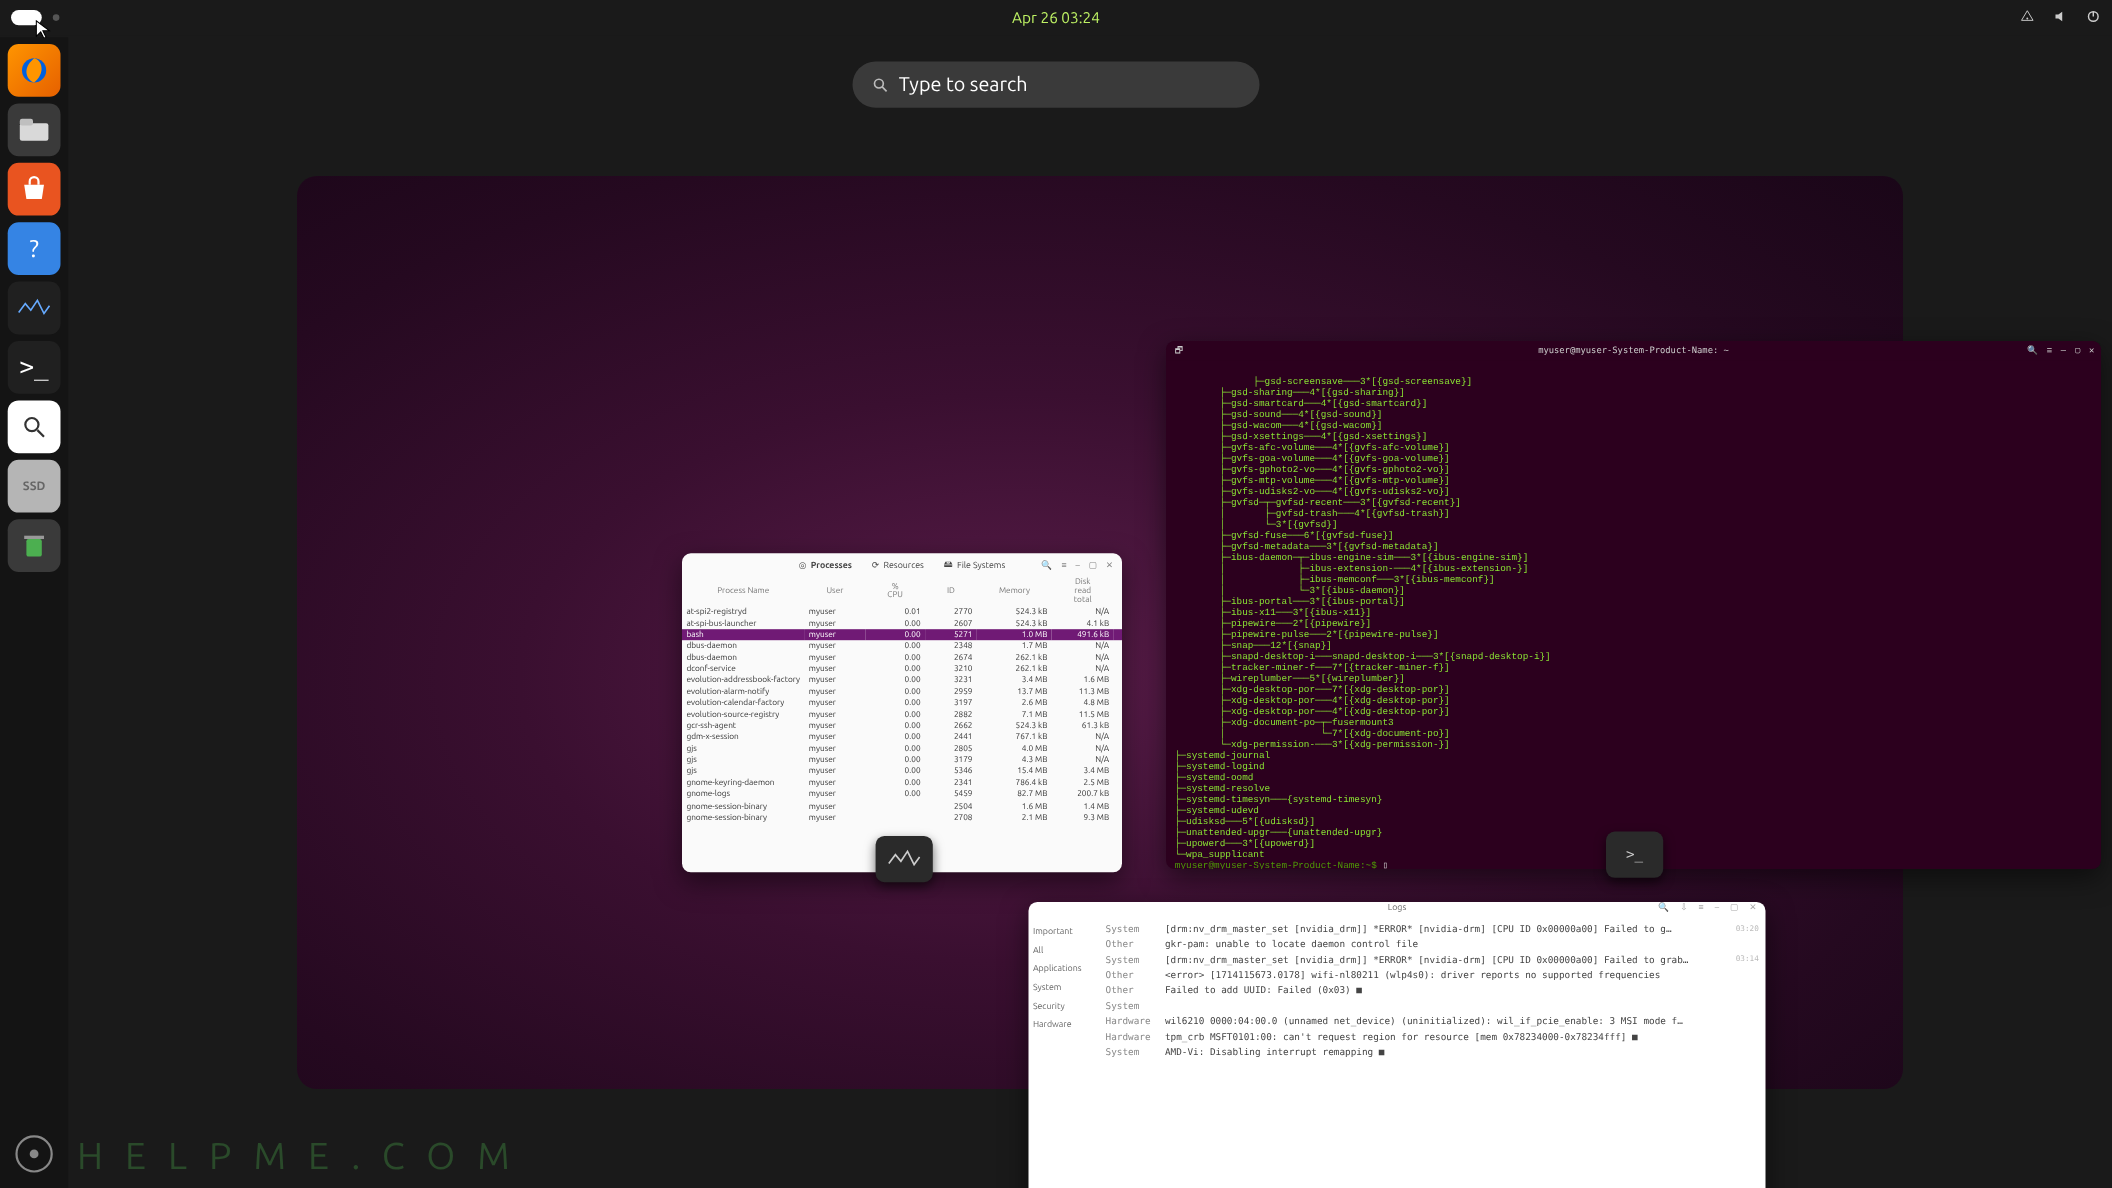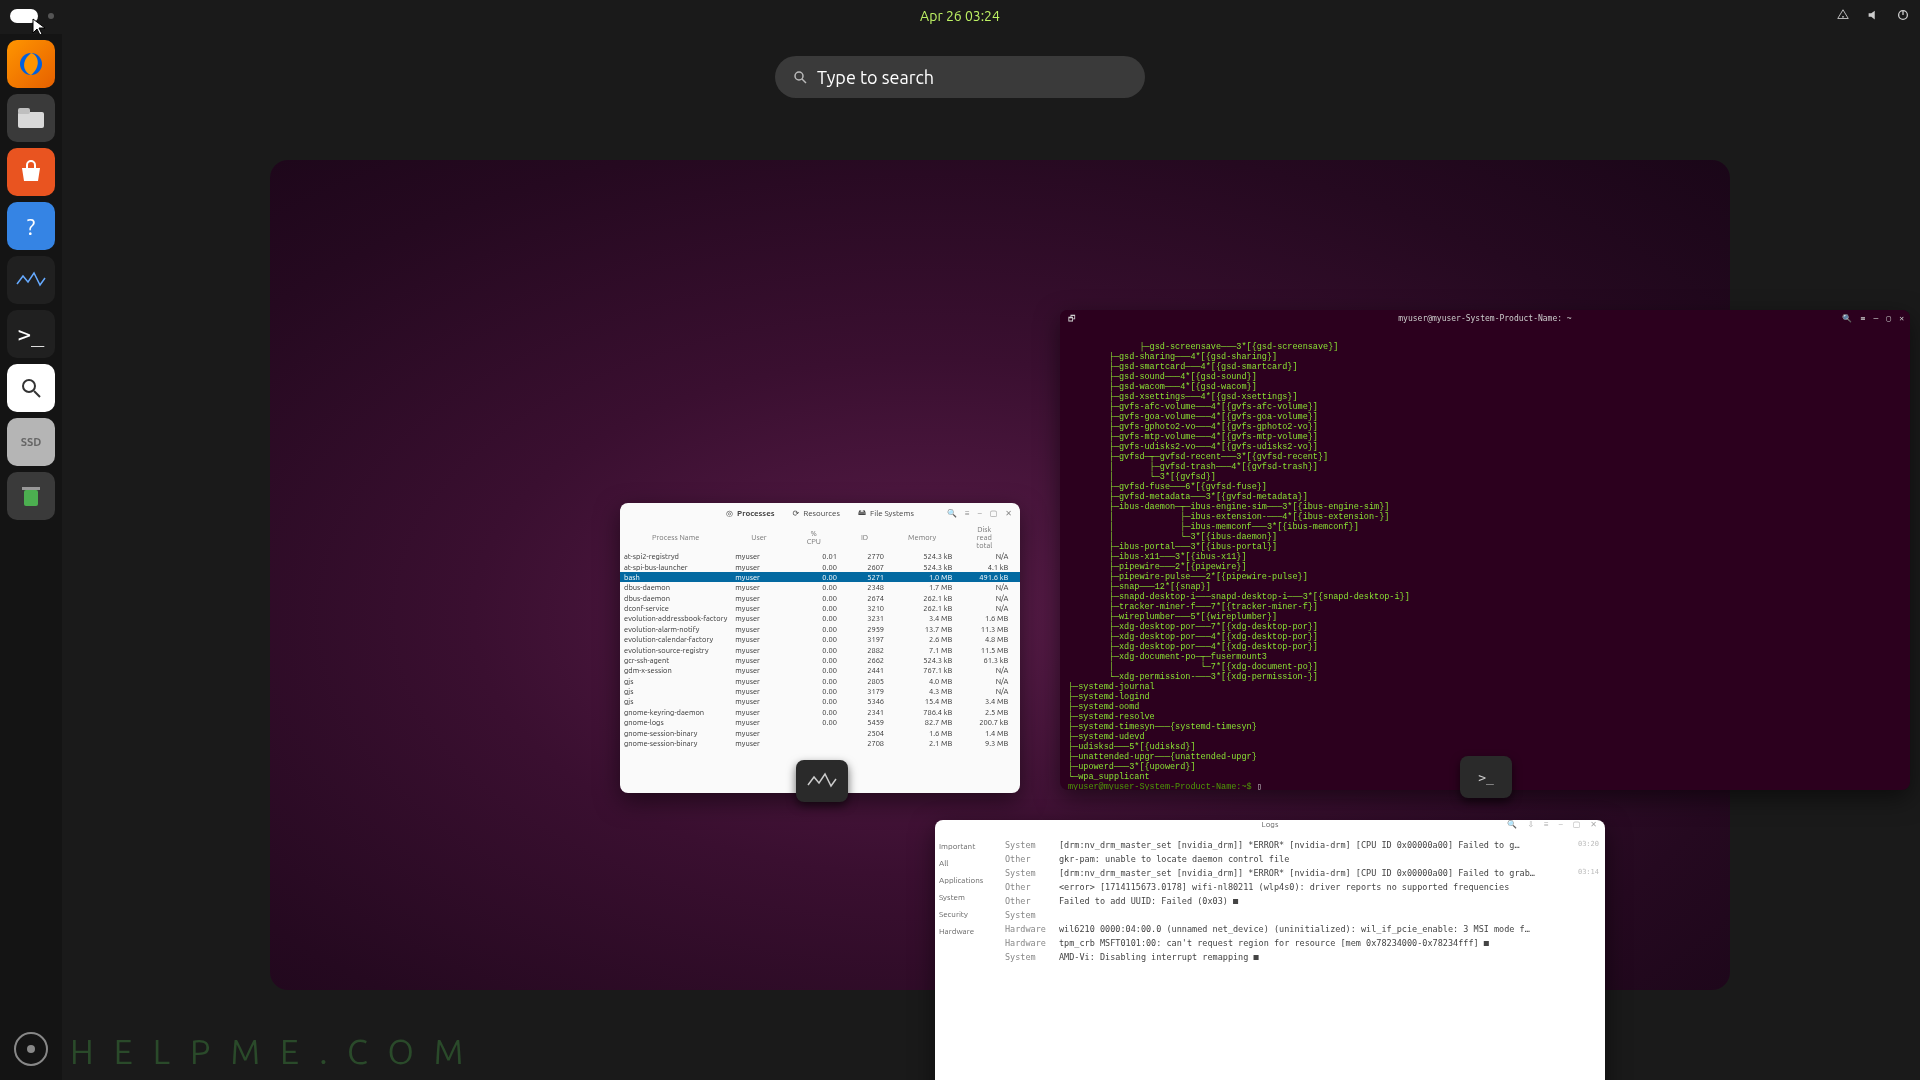--- a/index.html
+++ b/index.html
@@ -75,21 +75,21 @@
   box-shadow:0 4px 10px rgba(0,0,0,0.6);
 }
 
 .sysmon{ left:350px; top:343px; width:400px; height:290px; background:#fafafa; font-size:8px; color:#333;}
 .sysmon .head{height:20px;display:flex;align-items:center;gap:18px;padding:0 10px;justify-content:center;color:#444;}
 .sysmon .head span{display:flex;align-items:center;gap:4px;}
 .sysmon .head .right{position:absolute;right:8px;display:flex;gap:8px;color:#888;}
 .sysmon table{width:100%;border-collapse:collapse;font-size:7.5px;}
 .sysmon th{text-align:center;padding:2px 20px;color:#777;font-weight:normal;}
 .sysmon td{padding:1.2px 4px;white-space:nowrap;}
-.sysmon tr.sel td{background:#0369a1;color:#fff;}
+.sysmon tr.sel td{background:#701a75;color:#fff;}
 .sysmon td:nth-child(n+3){text-align:right;}
 
 .term{ left:790px; top:150px; width:850px;height:480px;background:#2c001e;color:#8ae234;font-family:monospace;font-size:8.5px;line-height:10px;}
 .term .tbar{height:18px;background:#2c001e;display:flex;align-items:center;justify-content:center;color:#ccc;font-size:8px;position:relative;}
 .term .tbar .wr{position:absolute;right:6px;display:flex;gap:8px;color:#ccc;}
 .term .body{padding:4px 8px; white-space:pre; overflow:hidden;font-family:Liberation Mono, monospace;}
 
 .logs{ left:665px; top:660px; width:670px;height:340px;background:#fff;color:#444;font-size:8.5px;font-family:monospace;}
 .logs .tbar{height:16px;display:flex;align-items:flex-start;justify-content:center;font-size:8px;color:#666;position:relative;font-family:Ubuntu,sans-serif;}
 .logs .tbar .wr{position:absolute;right:8px;display:flex;gap:10px;color:#aaa;}

